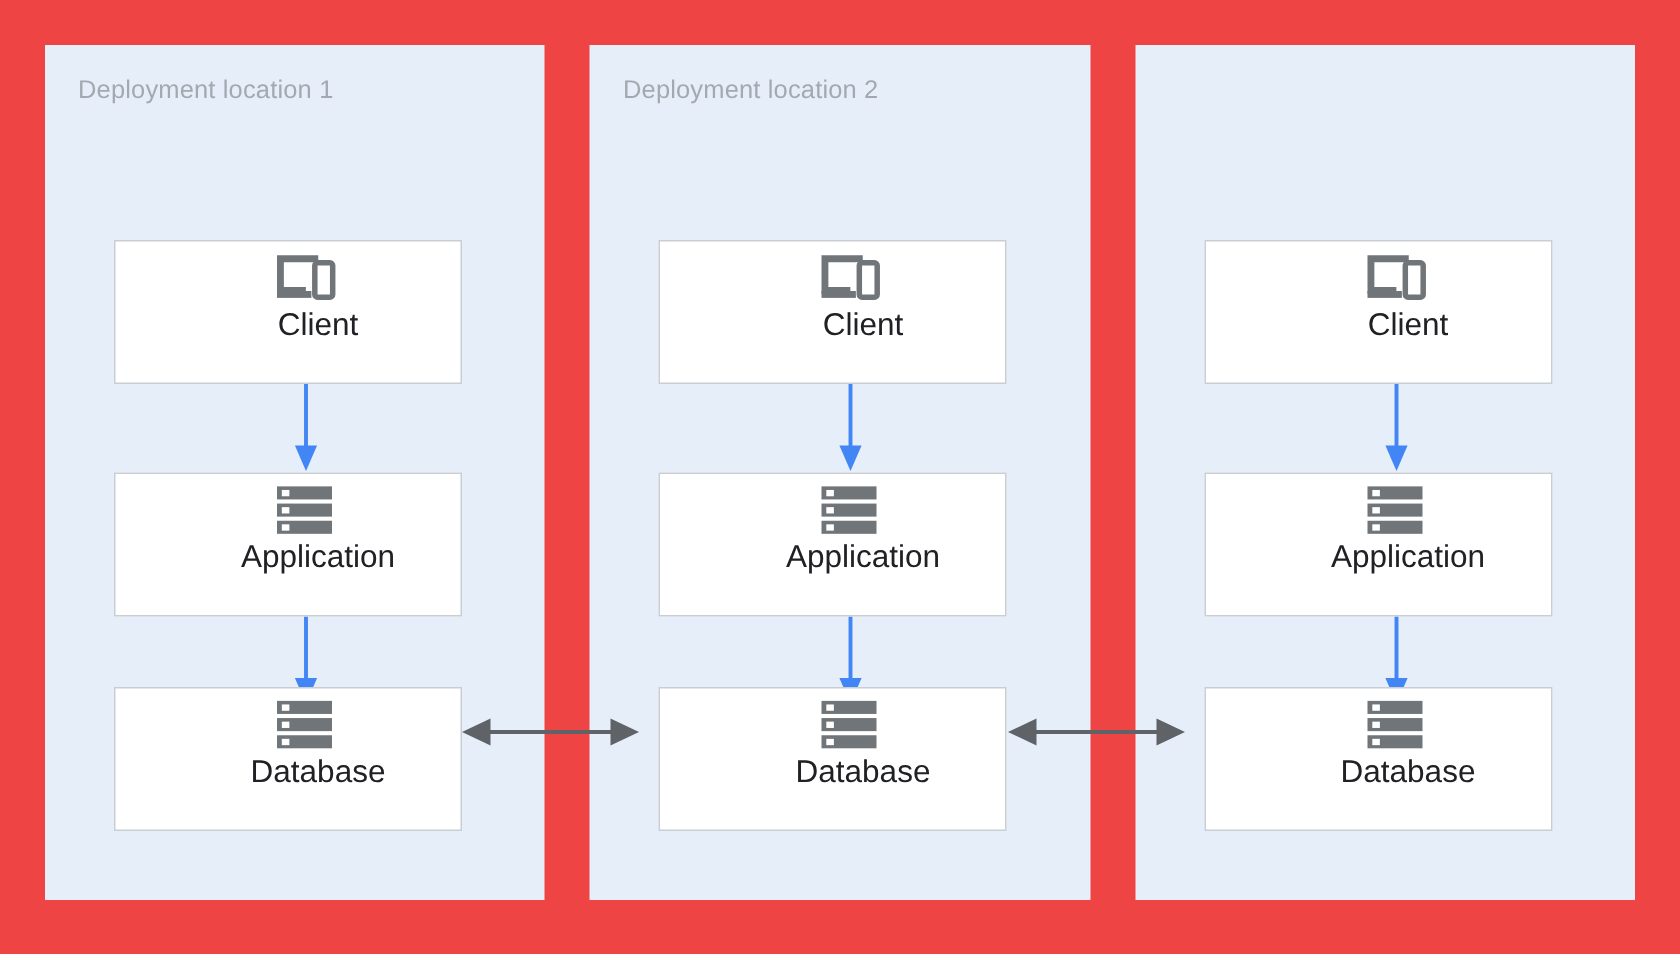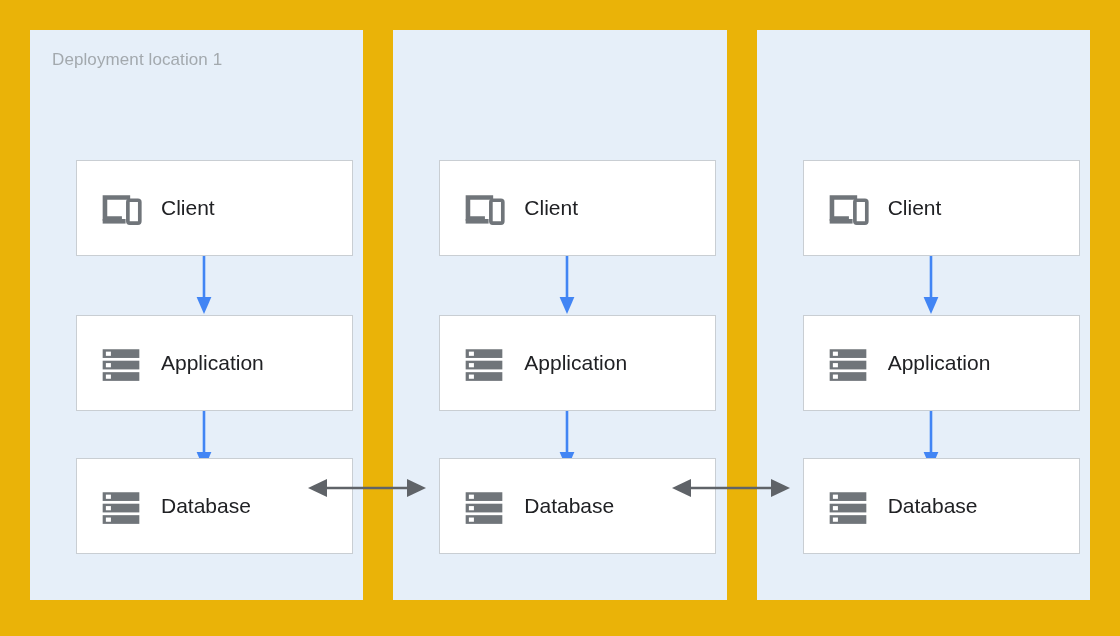--- a/index.html
+++ b/index.html
@@ -11,21 +11,21 @@
     width: 1120px;
     height: 636px;
     font-family: "Liberation Sans", sans-serif;
     overflow: hidden;
   }
 
   #diagram {
     position: relative;
     width: 1120px;
     height: 636px;
-    background: #eab308;
+    background: #ef4444;
   }
 
   .panels {
     position: absolute;
     left: 30px;
     top: 30px;
     width: 1060px;
     height: 570px;
     display: flex;
     flex-direction: row;
@@ -45,26 +45,27 @@
     top: 20px;
     font-size: 17px;
     color: #a3a9ae;
     letter-spacing: 0.1px;
     white-space: nowrap;
   }
 
   .node {
     position: absolute;
     left: 46px;
-    width: 277px;
+    width: 232px;
     height: 96px;
     background: #ffffff;
     border: 1px solid #c9ced3;
     box-sizing: border-box;
     display: flex;
+    flex-direction: column;
     align-items: center;
     padding-left: 22px;
   }
 
   .node-client      { top: 130px; }
   .node-application { top: 285px; }
   .node-database    { top: 428px; }
 
   .node-icon {
     width: 44px;
@@ -151,20 +152,21 @@
           <rect x="4" y="21.5" width="40" height="9.5" fill="#70757a"></rect>
           <rect x="7.5" y="24.1" width="5.5" height="4.6" fill="#ffffff"></rect>
           <rect x="4" y="34" width="40" height="9.5" fill="#70757a"></rect>
           <rect x="7.5" y="36.6" width="5.5" height="4.6" fill="#ffffff"></rect>
         </svg>
         <span class="node-label">Database</span>
       </div>
     </div>
 
     <div class="panel">
+      <div class="panel-title">Deployment location 2</div>
 
       <div class="node node-client">
         <svg class="node-icon" viewBox="0 0 48 48">
           <path fill="#70757a" d="M4 10h30v5H9v18h16v5H4z"></path>
           <rect x="4" y="36" width="25" height="5" fill="#70757a"></rect>
           <rect x="31.5" y="15.5" width="13" height="25" rx="2" fill="none" stroke="#70757a" stroke-width="4"></rect>
         </svg>
         <span class="node-label">Client</span>
       </div>
 

